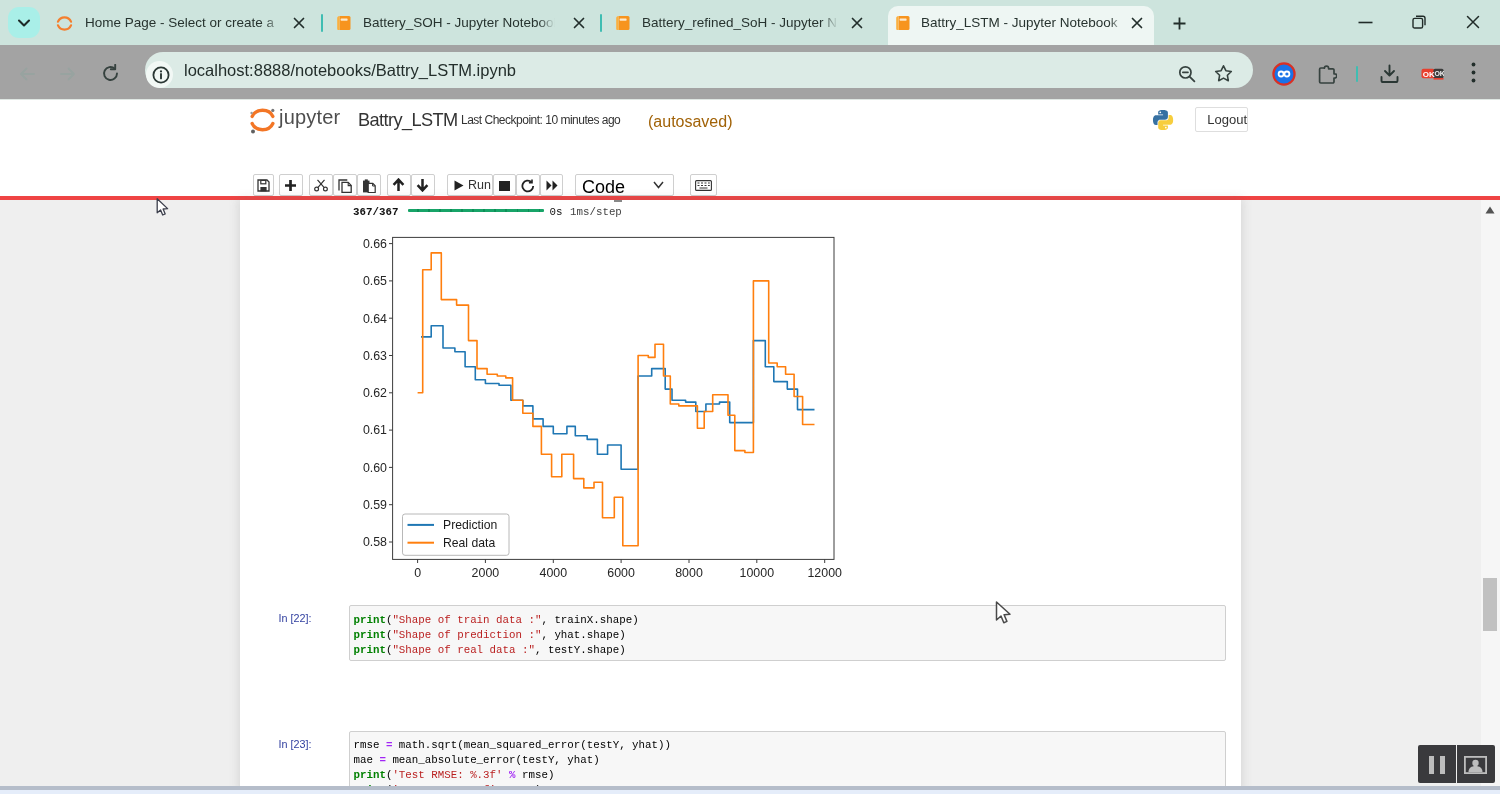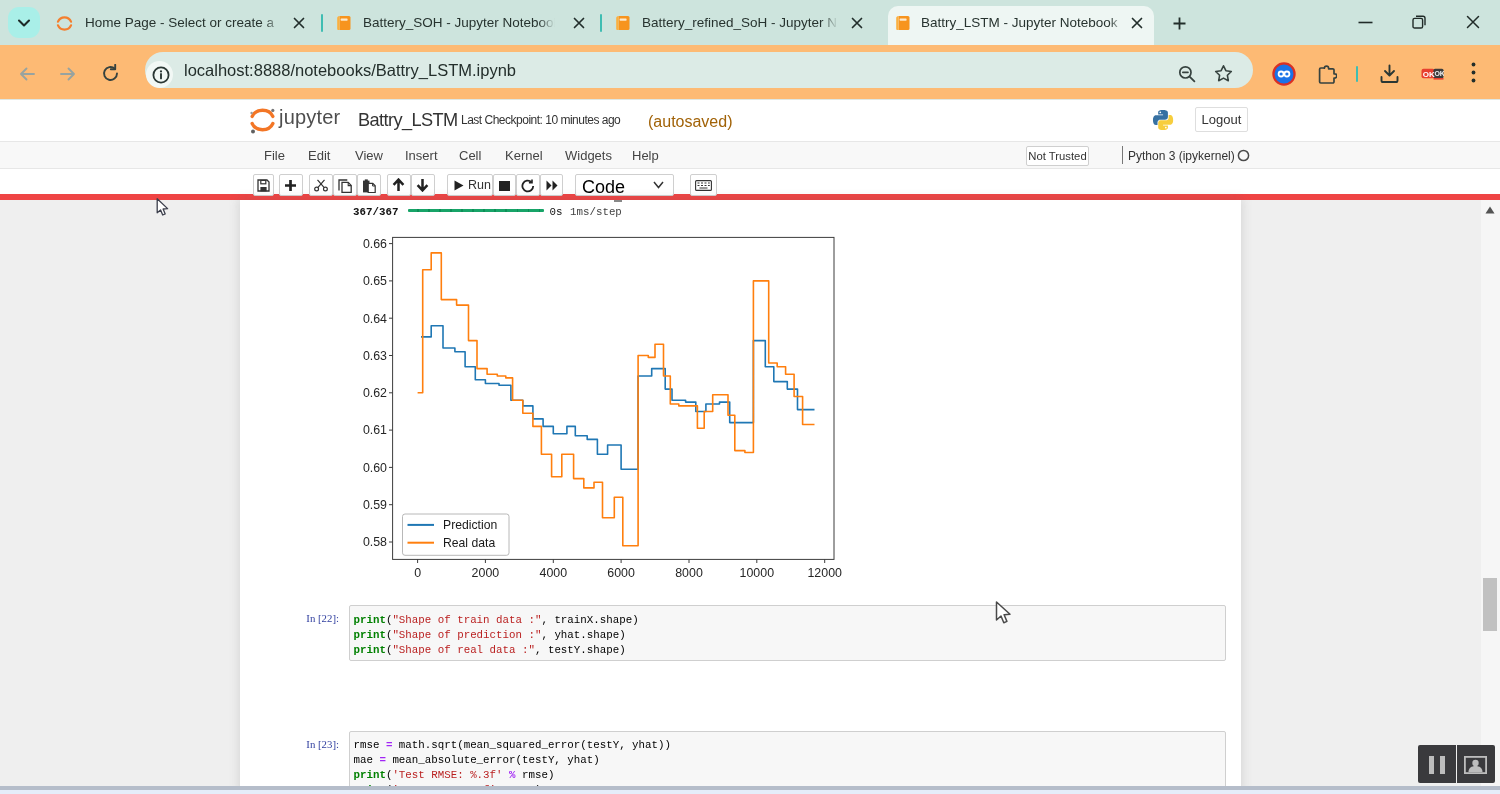--- a/index.html
+++ b/index.html
@@ -1,39 +1,39 @@
 <!DOCTYPE html>
 <html><head><meta charset="utf-8">
 <style>
 html,body{margin:0;padding:0;width:1500px;height:794px;overflow:hidden;background:#fff;
  font-family:"Liberation Sans",sans-serif;}
 *{box-sizing:border-box}
 .abs{position:absolute}
 
 #tabbar{position:absolute;left:0;top:0;width:1500px;height:45px;background:#cde4dd}
-#addrbar{position:absolute;left:0;top:45px;width:1500px;height:55px;background:#fdba74}
+#addrbar{position:absolute;left:0;top:45px;width:1500px;height:55px;background:#a3a3a3}
 .tabtxt{position:absolute;top:15px;font-size:13.5px;color:#27332f;white-space:nowrap;overflow:hidden}
 .fade:after{content:"";position:absolute;right:0;top:0;bottom:0;width:16px;
  background:linear-gradient(to right,rgba(205,228,221,0),#cde4dd)}
 .fadeactive:after{content:"";position:absolute;right:0;top:0;bottom:0;width:16px;
  background:linear-gradient(to right,rgba(238,246,243,0),#eef6f3)}
 .tsep{position:absolute;top:14px;width:2px;height:18px;background:#3fbdb2;border-radius:1px}
 .tabx{position:absolute;top:17px;width:12px;height:12px}
 
 #page{position:absolute;left:0;top:100px;width:1500px;height:694px;background:#fff}
 #menubar{position:absolute;left:0;top:41px;width:1500px;height:28px;background:#f8f8f8;
  border-top:1px solid #e7e7e7;border-bottom:1px solid #e7e7e7}
 .menuitem{position:absolute;top:6px;font-size:13px;color:#444}
-#toolbar{position:absolute;left:0;top:69px;width:1500px;height:31px;background:#fff;border-bottom:6px solid #ef4444}
+#toolbar{position:absolute;left:0;top:69px;width:1500px;height:31px;background:#fff;border-bottom:4px solid #ef4444}
 .tbtn{position:absolute;top:5px;height:22px;background:#fff;border:1px solid #cfcfcf;border-radius:2px}
 #nbarea{position:absolute;left:0;top:100px;width:1500px;height:594px;background:#efefef}
 #container{position:absolute;left:240px;top:0px;width:1001px;height:594px;background:#fff;
  box-shadow:0 0 10px 1px rgba(87,87,87,0.18)}
 .mono{font-family:"Liberation Mono",monospace;font-size:10.8px;line-height:15px;white-space:pre}
-.prompt{position:absolute;font-family:Liberation Serif, serif;font-size:10.8px;color:#303f9f;width:88px;text-align:right}
+.prompt{position:absolute;font-family:Liberation Sans, sans-serif;font-size:10.8px;color:#303f9f;width:88px;text-align:center}
 .codebox{position:absolute;left:348.5px;width:877px;background:#f7f7f7;border:1px solid #cfcfcf;border-radius:2px;padding:6.5px 0 4px 4px}
 .kw{color:#008000;font-weight:bold}.str{color:#ba2121}.op{color:#a226f5;font-weight:bold}
 
 #strip1{position:absolute;left:0;top:786px;width:1500px;height:3.6px;background:#b5bdca}
 #strip2{position:absolute;left:0;top:789.6px;width:1500px;height:4.4px;background:#e5edfa}
 </style></head>
 <body>
 <div id="tabbar">
 
   <div class="abs" style="left:888px;top:6px;width:266px;height:39px;background:#eef6f3;border-radius:10px 10px 0 0"></div>
@@ -173,37 +173,21 @@
     </svg>
     <div class="abs" style="left:279px;top:6px;font-size:20px;color:#4e4e4e;letter-spacing:0.2px">jupyter</div>
     <div class="abs" style="left:358px;top:9.5px;font-size:18.2px;color:#333;letter-spacing:-0.6px">Battry_LSTM</div>
     <div class="abs" style="left:461px;top:13px;font-size:12px;color:#333;letter-spacing:-0.5px">Last Checkpoint: 10 minutes ago</div>
     <div class="abs" style="left:648px;top:13px;font-size:16px;color:#a16207">(autosaved)</div>
 
     <svg class="abs" style="left:1151px;top:8px" width="24" height="24" viewBox="0 0 110 110">
       <path d="M54.9 9.1c-23.5 0-22 10.2-22 10.2l0 10.5 22.4 0 0 3.2-31.3 0c0 0-15-1.7-15 22s13.1 22.8 13.1 22.8l7.8 0 0-11c0 0-.4-13.1 12.9-13.1l22.2 0c0 0 12.5.2 12.5-12.1l0-20.3c0 0 1.9-12.2-22.6-12.2zm-12.3 7.1c2.2 0 4 1.8 4 4s-1.8 4-4 4-4-1.8-4-4 1.8-4 4-4z" fill="#3771a2"></path>
       <path d="M55.6 101.2c23.5 0 22-10.2 22-10.2l0-10.5-22.4 0 0-3.2 31.3 0c0 0 15 1.7 15-22s-13.1-22.8-13.1-22.8l-7.8 0 0 11c0 0 .4 13.1-12.9 13.1l-22.2 0c0 0-12.5-.2-12.5 12.1l0 20.3c0 0-1.9 12.2 22.6 12.2zm12.3-7.1c-2.2 0-4-1.8-4-4s1.8-4 4-4 4 1.8 4 4-1.8 4-4 4z" fill="#f7ce3e"></path>
     </svg>
-    <div class="abs" style="left:1195px;top:7px;width:53px;height:25px;border:1px solid #dedede;border-radius:2px;font-size:13px;color:#333;text-align:center;line-height:23px">Logout</div>
-  </div>
-  <div id="menubar">
-    <div class="menuitem" style="left:264px">File</div>
-    <div class="menuitem" style="left:308px">Edit</div>
-    <div class="menuitem" style="left:355px">View</div>
-    <div class="menuitem" style="left:405px">Insert</div>
-    <div class="menuitem" style="left:459px">Cell</div>
-    <div class="menuitem" style="left:505px">Kernel</div>
-    <div class="menuitem" style="left:565px">Widgets</div>
-    <div class="menuitem" style="left:632px">Help</div>
-    <div class="abs" style="left:1026px;top:3.5px;width:63px;height:20px;border:1px solid #cfcfcf;border-radius:2px;font-size:11.3px;color:#333;text-align:center;line-height:18px;background:#fff;white-space:nowrap">Not Trusted</div>
-    <div class="abs" style="left:1122px;top:4px;width:1px;height:18px;background:#777"></div>
-    <div class="menuitem" style="left:1128px;color:#333;font-size:12px;top:6.5px">Python 3 (ipykernel)</div>
-    <svg class="abs" style="left:1237px;top:7px" width="13" height="13" viewBox="0 0 13 13">
-        <circle cx="6.5" cy="6.5" r="5.1" fill="none" stroke="#4a4a4a" stroke-width="1.5"></circle>
-      </svg>
+    <div class="abs" style="left:1195px;top:7px;width:53px;height:25px;border:1px solid #dedede;border-radius:2px;font-size:13px;color:#333;text-align:right;line-height:23px">Logout</div>
   </div>
   <div id="toolbar">
     <div class="tbtn" style="left:253px;width:21px"></div>
     <svg class="abs" style="left:257px;top:10px" width="13" height="13" viewBox="0 0 13 13">
       <path d="M1 1 h9 l2 2 v9 h-11 z" fill="none" stroke="#333" stroke-width="1.3"></path>
       <rect x="3.4" y="8" width="6.2" height="4.4" fill="#333"></rect>
         <rect x="3.8" y="1.4" width="5" height="3.4" fill="none" stroke="#333" stroke-width="1.2"></rect>
       </svg>
     <div class="tbtn" style="left:279px;width:24px"></div>
     <svg class="abs" style="left:284px;top:10px" width="13" height="13" viewBox="0 0 13 13">

